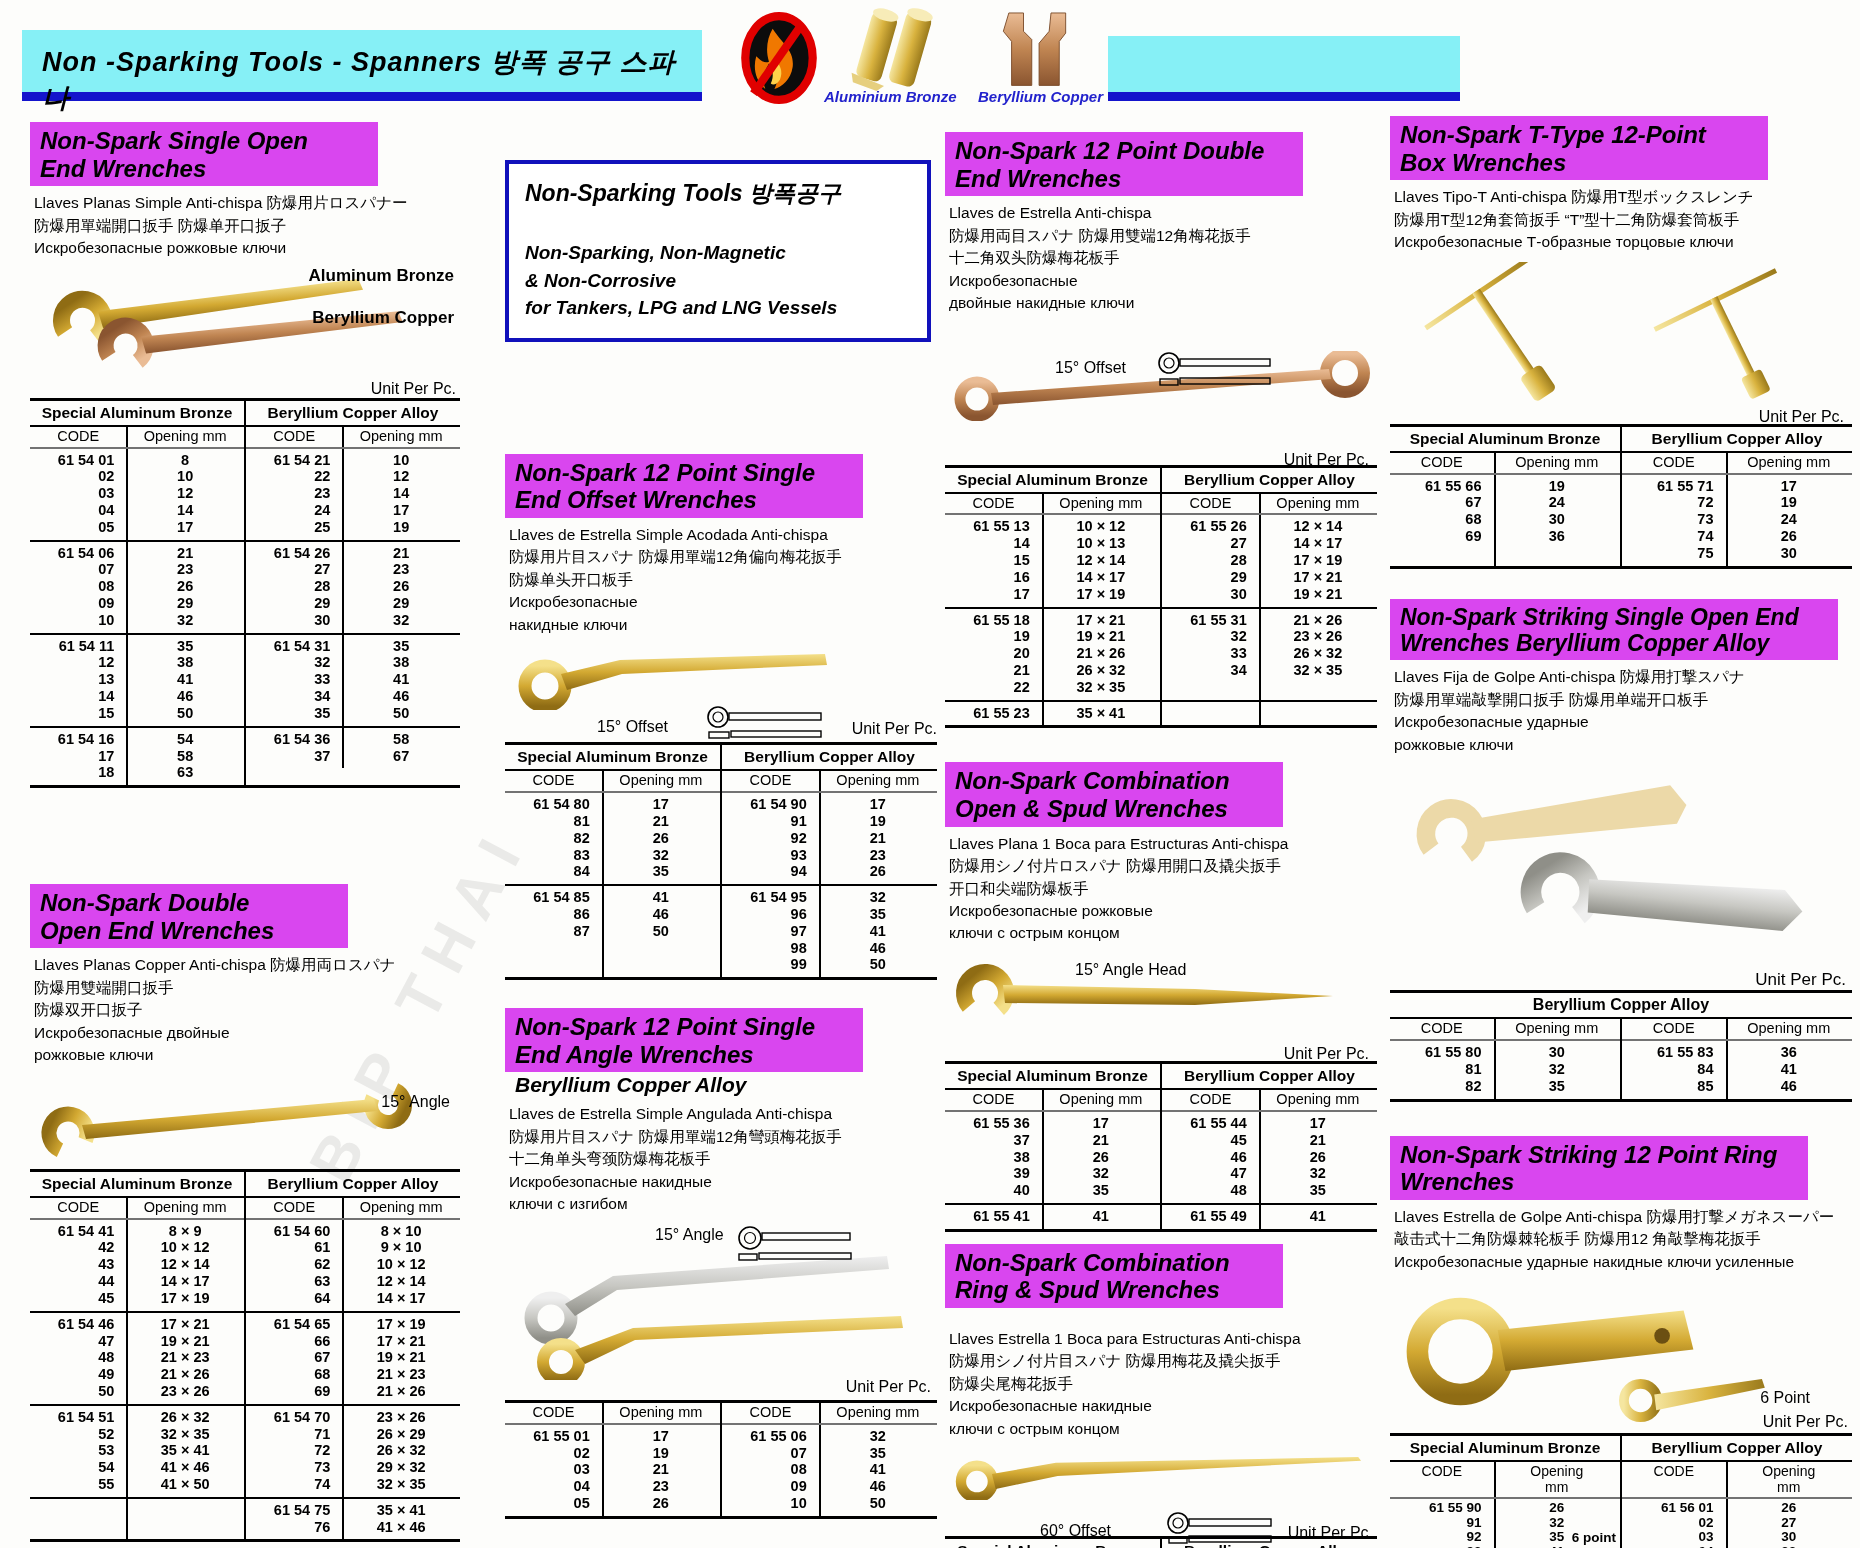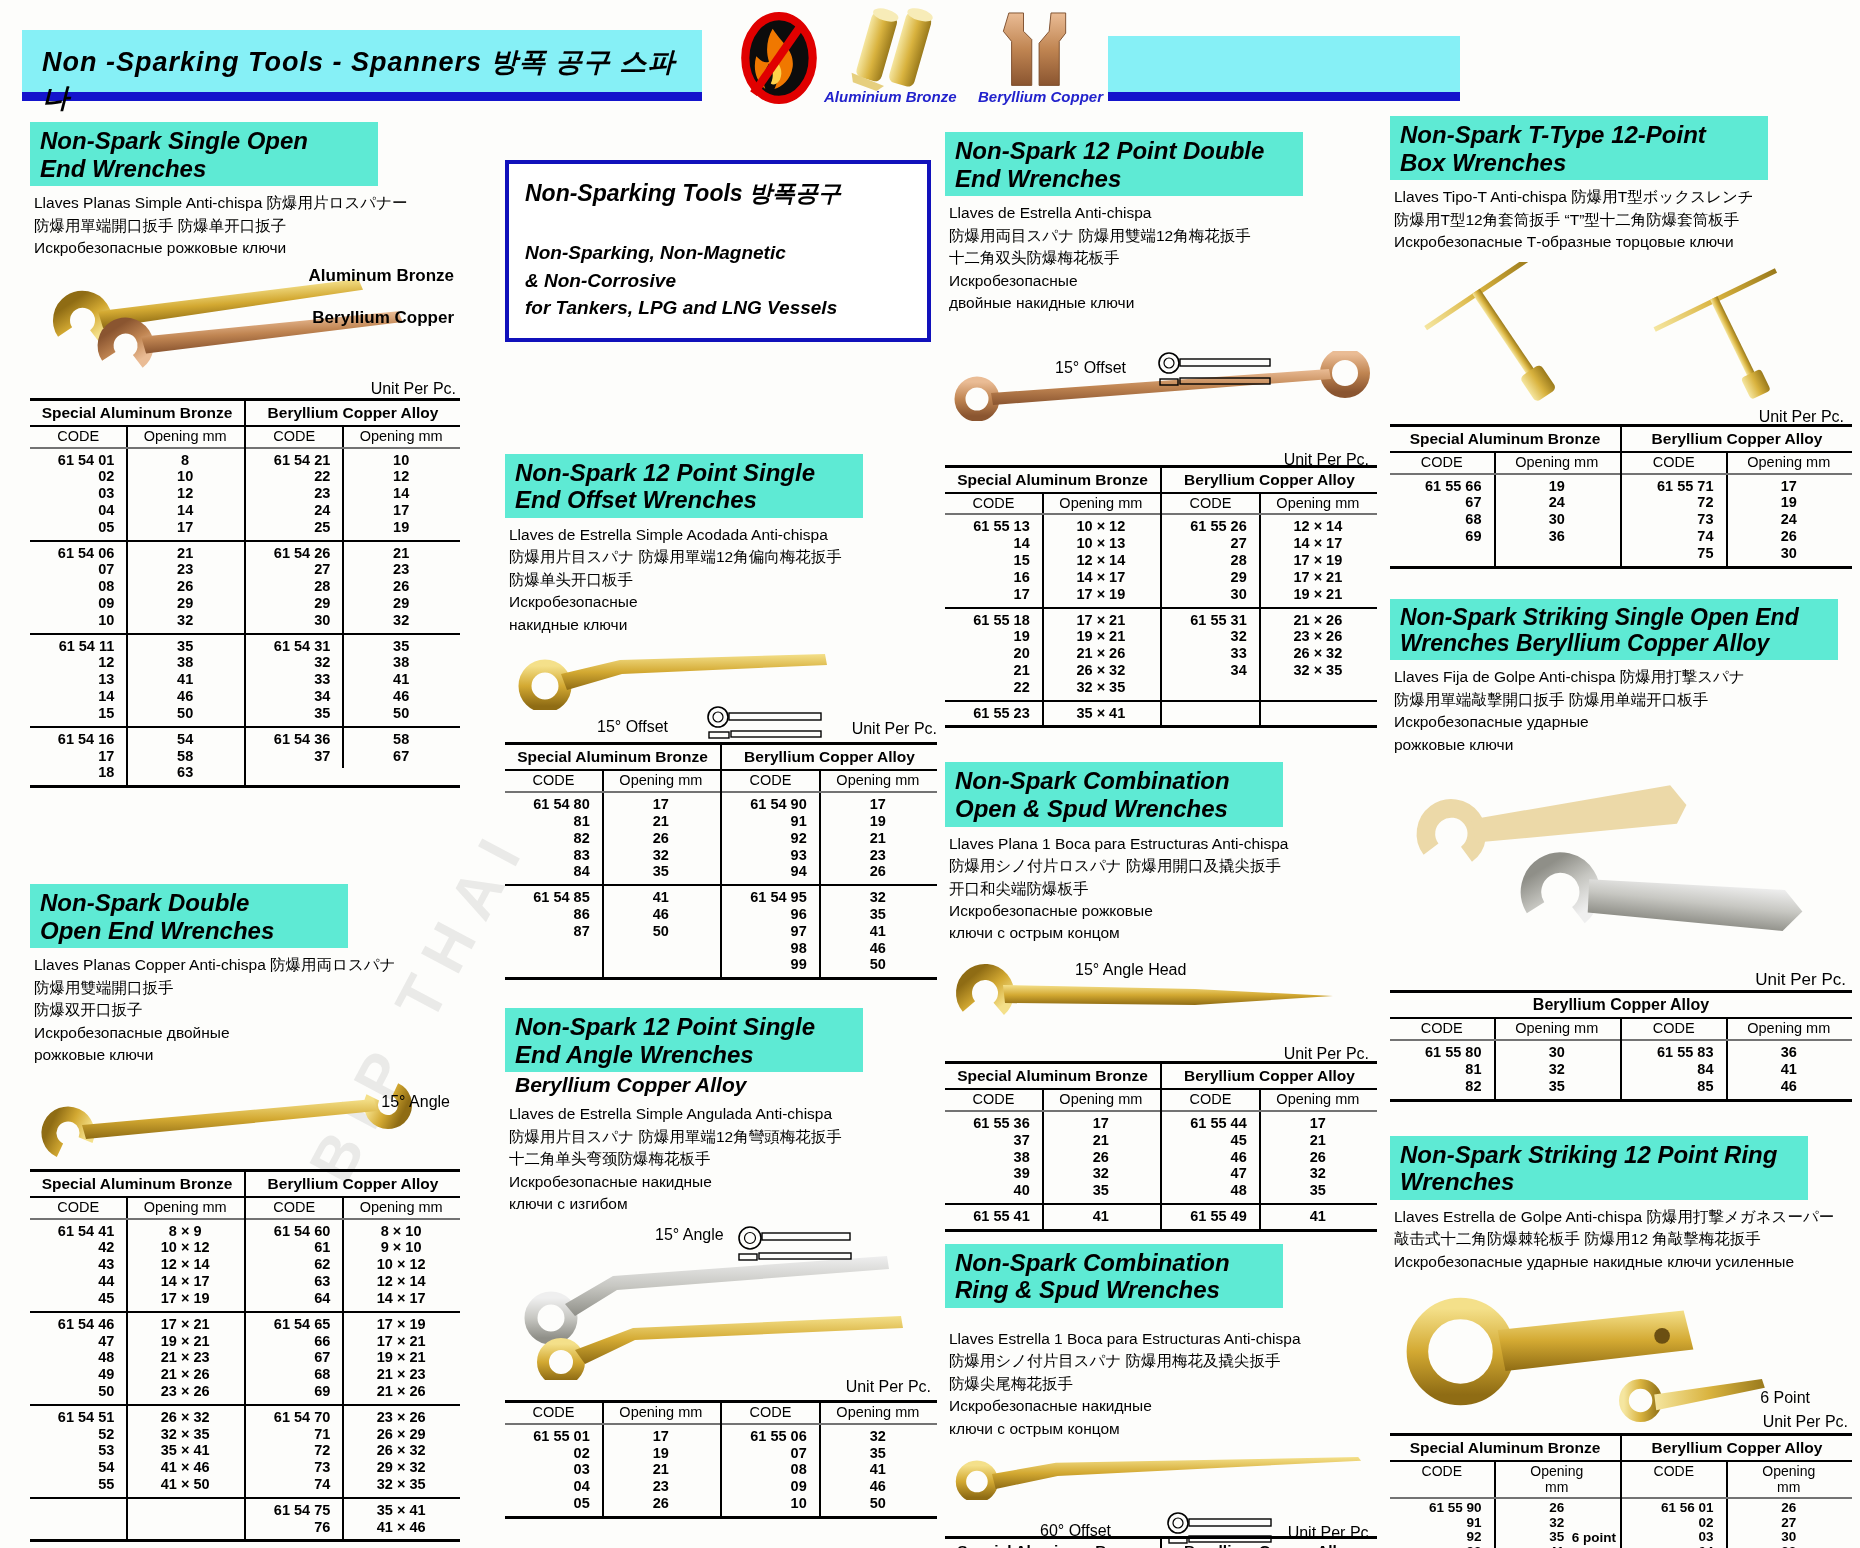--- a/index.html
+++ b/index.html
@@ -12,21 +12,21 @@
   .banner-title{font-style:italic;font-weight:bold;font-size:27px;padding:14px 0 0 20px;letter-spacing:1px;}
   .hicon{position:absolute;}
   .mat-label{position:absolute;color:#2222cc;font-style:italic;font-weight:bold;font-size:15px;}
   
   .col{position:absolute;}
   .col1{left:30px;top:122px;width:430px;}
   .col2{left:505px;top:160px;width:432px;}
   .col3{left:945px;top:132px;width:432px;}
   .col4{left:1390px;top:116px;width:462px;}
   
-  .sec-title{background:#5eead4;font-style:italic;font-weight:bold;font-size:24px;line-height:1.15;
+  .sec-title{background:#d946ef;font-style:italic;font-weight:bold;font-size:24px;line-height:1.15;
              padding:5px 8px 4px 10px;}
   .alloy-line{font-style:italic;font-weight:bold;font-size:21px;margin:1px 0 2px 10px;}
   .subs{margin:6px 0 2px 4px;}
   .sub{font-size:15.5px;line-height:1.45;}
   .photo{position:relative;margin:8px 0 2px 0;text-decoration:underline;}
   .photo svg{display:block;}
   .plabel{position:absolute;font-weight:bold;font-size:17px;}
   .alabel{position:absolute;font-size:16px;}
   .diag{position:absolute;}
   .wm{position:absolute;left:295px;top:1160px;font-weight:bold;font-size:62px;letter-spacing:16px;

